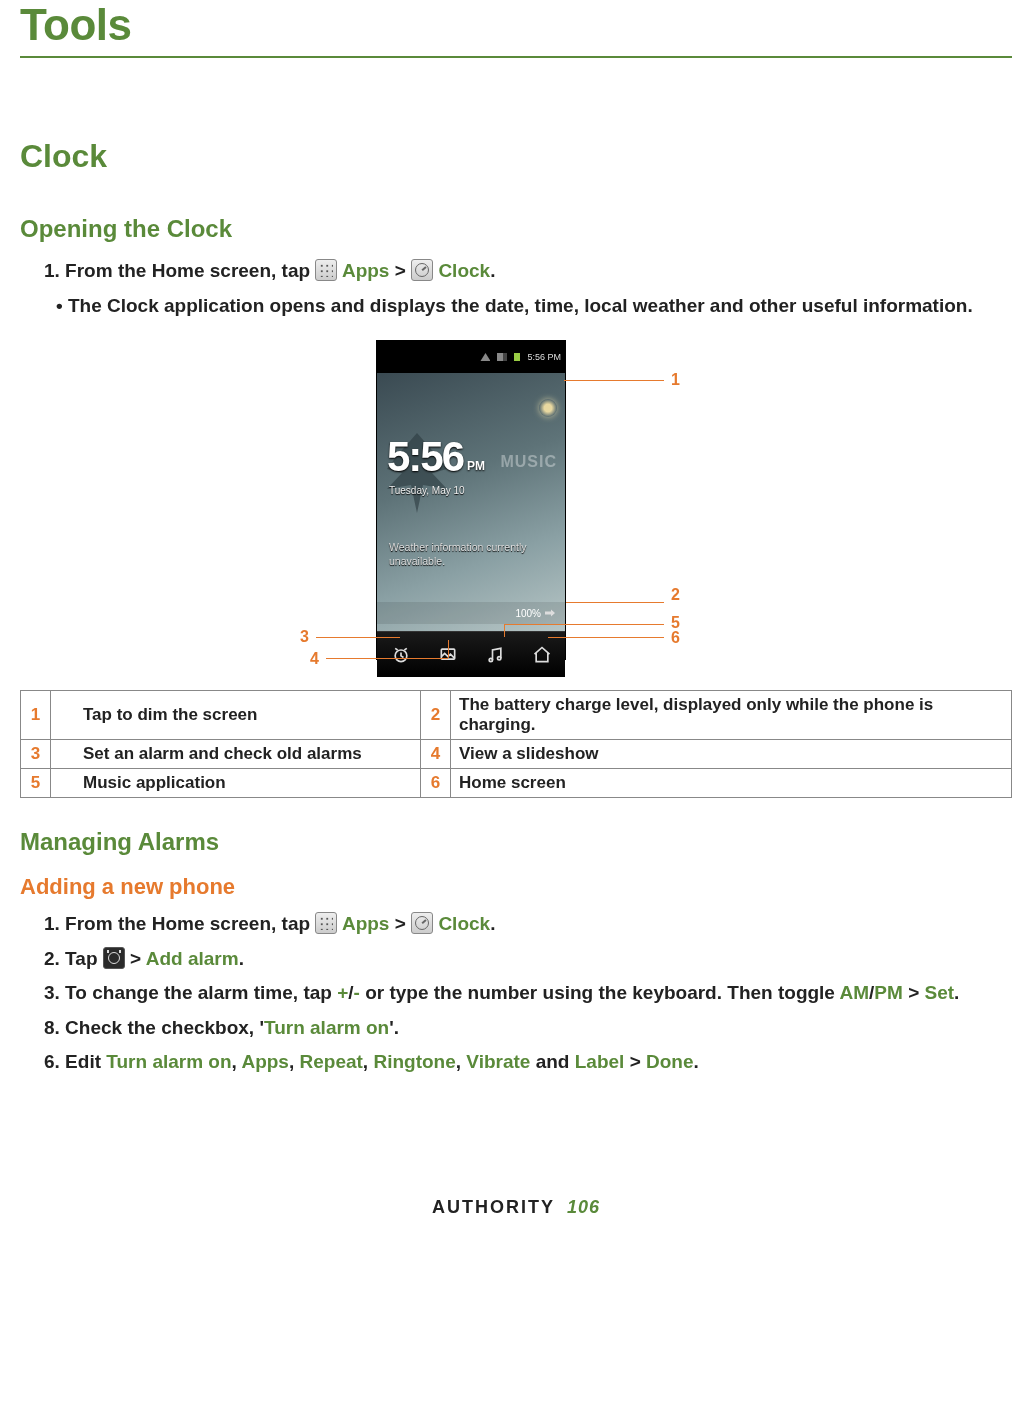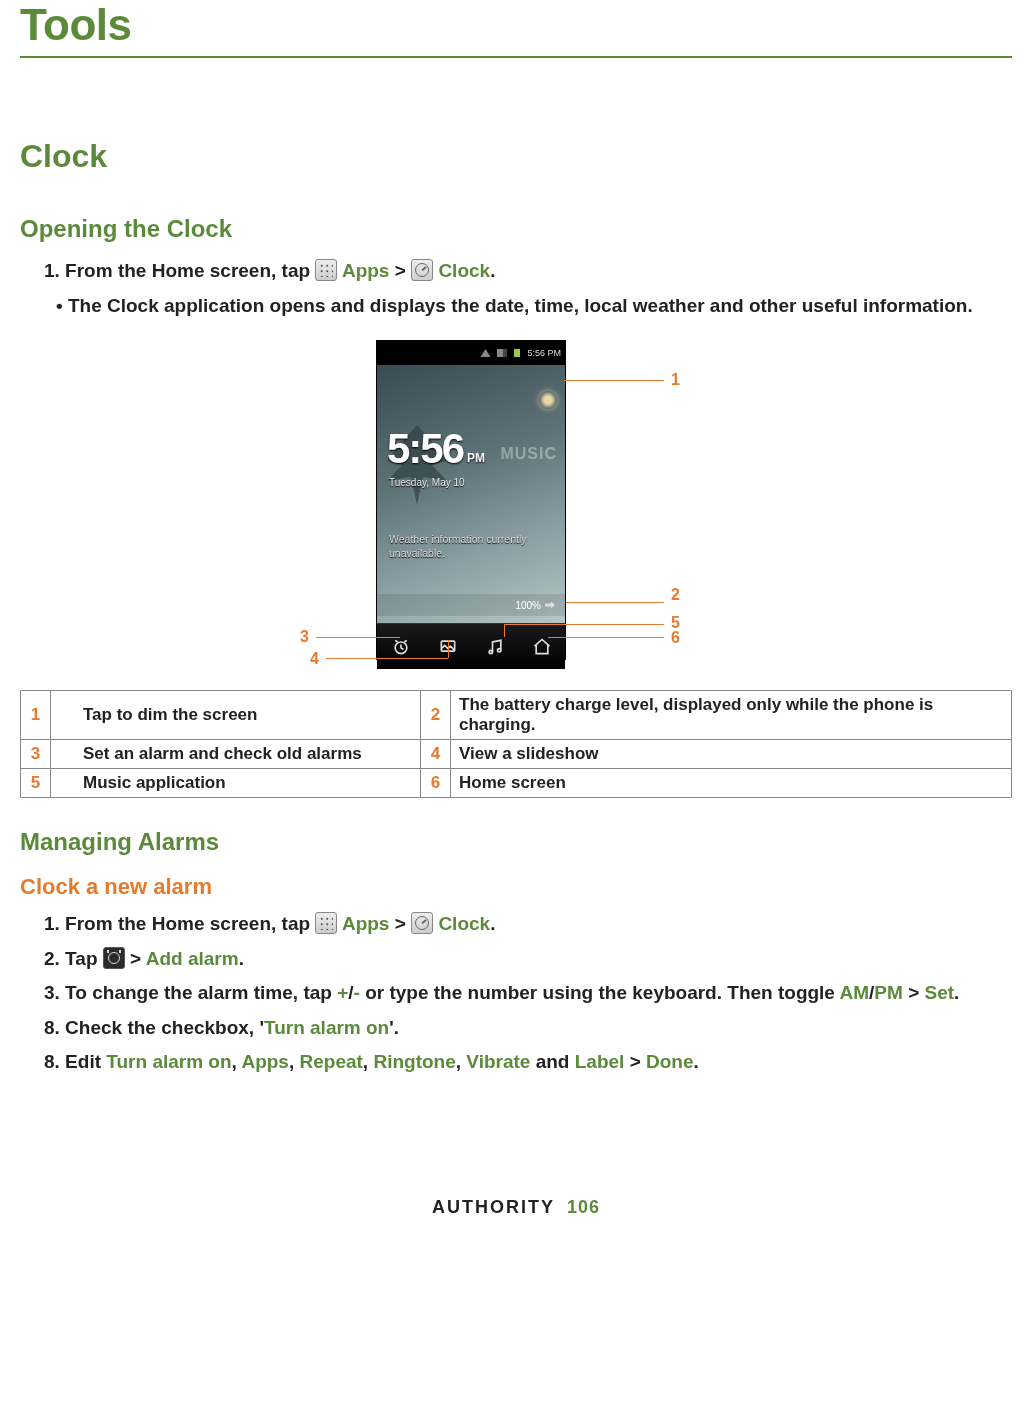--- a/index.html
+++ b/index.html
@@ -128,21 +128,21 @@
   .phone {
     position:absolute;
     left:180px; top:0;
     width:190px; height:320px;
     background:#111;
     border:1px solid #000;
     color:#ccc;
     font-family: Arial, sans-serif;
   }
   .statusbar {
-    height:24px;
+    height:32px;
     background:#000;
     display:flex;
     justify-content:flex-end;
     align-items:center;
     gap:7px;
     padding:0 4px;
     font-size:9px;
     color:#ddd;
   }
   .statusbar .sig, .statusbar .batt, .statusbar .wifi {
@@ -258,21 +258,21 @@
     font-size:18px;
     font-weight:700;
     letter-spacing:1px;
   }
   .footer .brand {
     font-family: "Arial Black", Arial, sans-serif;
     color:#222;
     font-size:18px;
     letter-spacing:2px;
   }
-  .footer .pg { color: var(--green); margin-left:6px; }
+  .footer .pg { color: var(--green); margin-left:6px;font-style:italic; }
 </style>
 </head>
 <body>
 
 <div class="page">
 
   <h1 class="title">Tools</h1>
   <hr class="hr">
 
   <h2 class="section">Clock</h2>
@@ -382,21 +382,21 @@
     <tr>
       <td class="num">5</td>
       <td class="desc1">Music application</td>
       <td class="num">6</td>
       <td>Home screen</td>
     </tr>
   </tbody>
     </table>
 
   <h3 class="subsection">Managing Alarms</h3>
-  <h4 class="subsub">Clock a new alarm</h4>
+  <h4 class="subsub">Adding a new phone</h4>
 
   <div class="indent">
     <p class="step">
       <span>1. From the Home screen, tap </span>
       <span class="icon icon-apps"></span>
       <span class="green">Apps</span>
       <span> &gt; </span>
       <span class="icon icon-clock"></span>
       <span class="green">Clock</span><span>.</span>
     </p>
@@ -410,21 +410,21 @@
 
     <p class="step">
       <span>3. To change the alarm time, tap </span><span class="green">+</span><span>/</span><span class="green">-</span><span> or type the number using the keyboard. Then toggle </span><span class="green">AM</span><span>/</span><span class="green">PM</span><span> &gt; </span><span class="green">Set</span><span>.</span>
     </p>
 
     <p class="step">
       <span>8. Check the checkbox, '</span><span class="green">Turn alarm on</span><span>'.</span>
     </p>
 
     <p class="step">
-      <span>8. Edit </span><span class="green">Turn alarm on</span><span>, </span><span class="green">Apps</span><span>, </span><span class="green">Repeat</span><span>, </span><span class="green">Ringtone</span><span>, </span><span class="green">Vibrate</span><span> and </span><span class="green">Label</span><span> &gt; </span><span class="green">Done</span><span>.</span>
+      <span>6. Edit </span><span class="green">Turn alarm on</span><span>, </span><span class="green">Apps</span><span>, </span><span class="green">Repeat</span><span>, </span><span class="green">Ringtone</span><span>, </span><span class="green">Vibrate</span><span> and </span><span class="green">Label</span><span> &gt; </span><span class="green">Done</span><span>.</span>
     </p>
   </div>
 
   <div class="footer">
     <span class="brand">AUTHORITY</span>
     <span class="pg">106</span>
   </div>
 
 </div>
 

